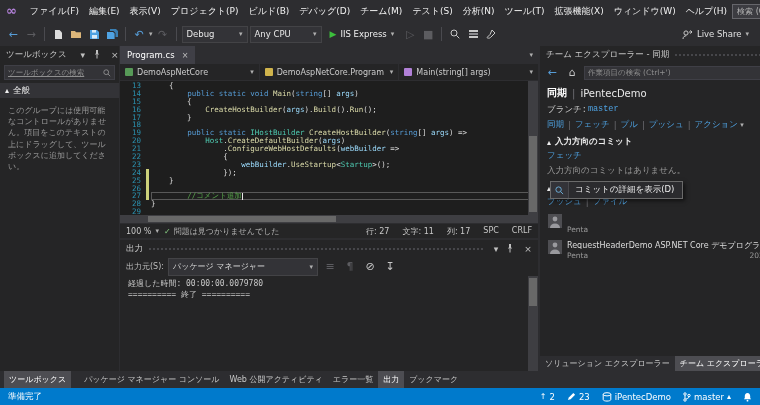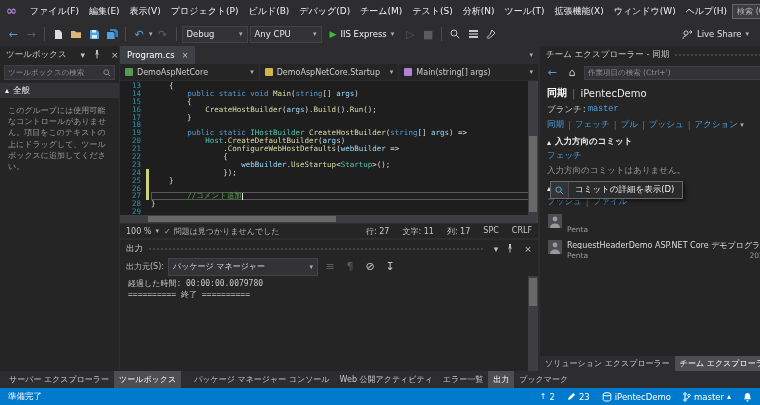--- a/index.html
+++ b/index.html
@@ -38,21 +38,21 @@
   .panel-title { height:17px; display:flex; align-items:center; padding:0 4px 0 6px; color:#cccccc; font-size:8.5px; flex:none; white-space:nowrap; }
   .grip { flex:1; height:5px; margin:0 5px;
           background-image:radial-gradient(circle,#46464a 0.8px,transparent 0.9px);
           background-size:4px 4px; background-repeat:repeat; background-position:0 1px; }
   .panel-icons { display:flex; gap:4px; align-items:center; }
   .panel-icons .pi { width:12px; text-align:center; color:#c0c0c0; font-size:9px; }
 
   
   .toolbox { width:120px; background:#252526; display:flex; flex-direction:column; border-right:1px solid #2d2d30; flex:none; }
   .tbx-search { margin:2px 4px 3px; height:15px; border:1px solid #3f3f46; background:#333337; color:#8f8f8f;
-                display:flex; align-items:center; justify-content:space-between; padding:0 3px; font-size:7.5px; }
+                display:flex; align-items:center; justify-content:space-between; padding:0 3px; font-size:7.5px;text-decoration:underline; }
   .tbx-section { height:15px; background:#333337; display:flex; align-items:center; gap:4px; padding:0 5px; color:#eeeeee; font-size:8.5px; }
   .tbx-empty { padding:7px 8px; color:#9a9a9a; font-size:8px; line-height:1.4; }
 
   
   .editor-col { flex:1; display:flex; flex-direction:column; min-width:0; background:#1e1e1e; }
   .tabstrip { height:18px; background:#2d2d30; display:flex; align-items:stretch; flex:none; }
   .tab { display:flex; align-items:center; gap:7px; padding:0 7px; background:#3f3f46; color:#ffffff; font-size:8.5px; }
   .tab-close { color:#c0c0c0; font-size:8px; }
   .tabstrip-end { margin-left:auto; display:flex; align-items:center; padding-right:5px; }
   .navbar { height:17px; background:#252526; display:flex; border-bottom:1px solid #2d2d30; flex:none; }
@@ -294,21 +294,21 @@
         </div>
       </div>
       <div class="navbar">
         <div class="nav-combo">
           <span class="ni ni-project"></span>
           <span class="nv">DemoAspNetCore</span>
           <span class="caret-glyph">▾</span>
         </div>
         <div class="nav-combo">
           <span class="ni ni-class"></span>
-          <span class="nv">DemoAspNetCore.Startup</span>
+          <span class="nv">DemoAspNetCore.Program</span>
           <span class="caret-glyph">▾</span>
         </div>
         <div class="nav-combo" style="border-right:none">
           <span class="ni ni-method"></span>
           <span class="nv">Main(string[] args)</span>
           <span class="caret-glyph">▾</span>
         </div>
       </div>
       <div class="code-wrap">
         <div id="code">
@@ -525,21 +525,20 @@
           <span class="pbtn">⇅</span>
           <span class="pbtn">▤</span>
         </div>
         <div class="props-body"></div>
       </div>
     </aside>
   </div>
 
   <div class="dock-tabs">
     <div class="dgroup" id="tabs-left">
-        <span class="dtab">サーバー エクスプローラー</span>
         <span class="dtab active">ツールボックス</span>
       </div>
     <div class="dgroup g2" id="tabs-bottom">
         <span class="dtab">パッケージ マネージャー コンソール</span>
         <span class="dtab">Web 公開アクティビティ</span>
         <span class="dtab">エラー一覧</span>
         <span class="dtab active">出力</span>
         <span class="dtab">ブックマーク</span>
       </div>
   </div>

